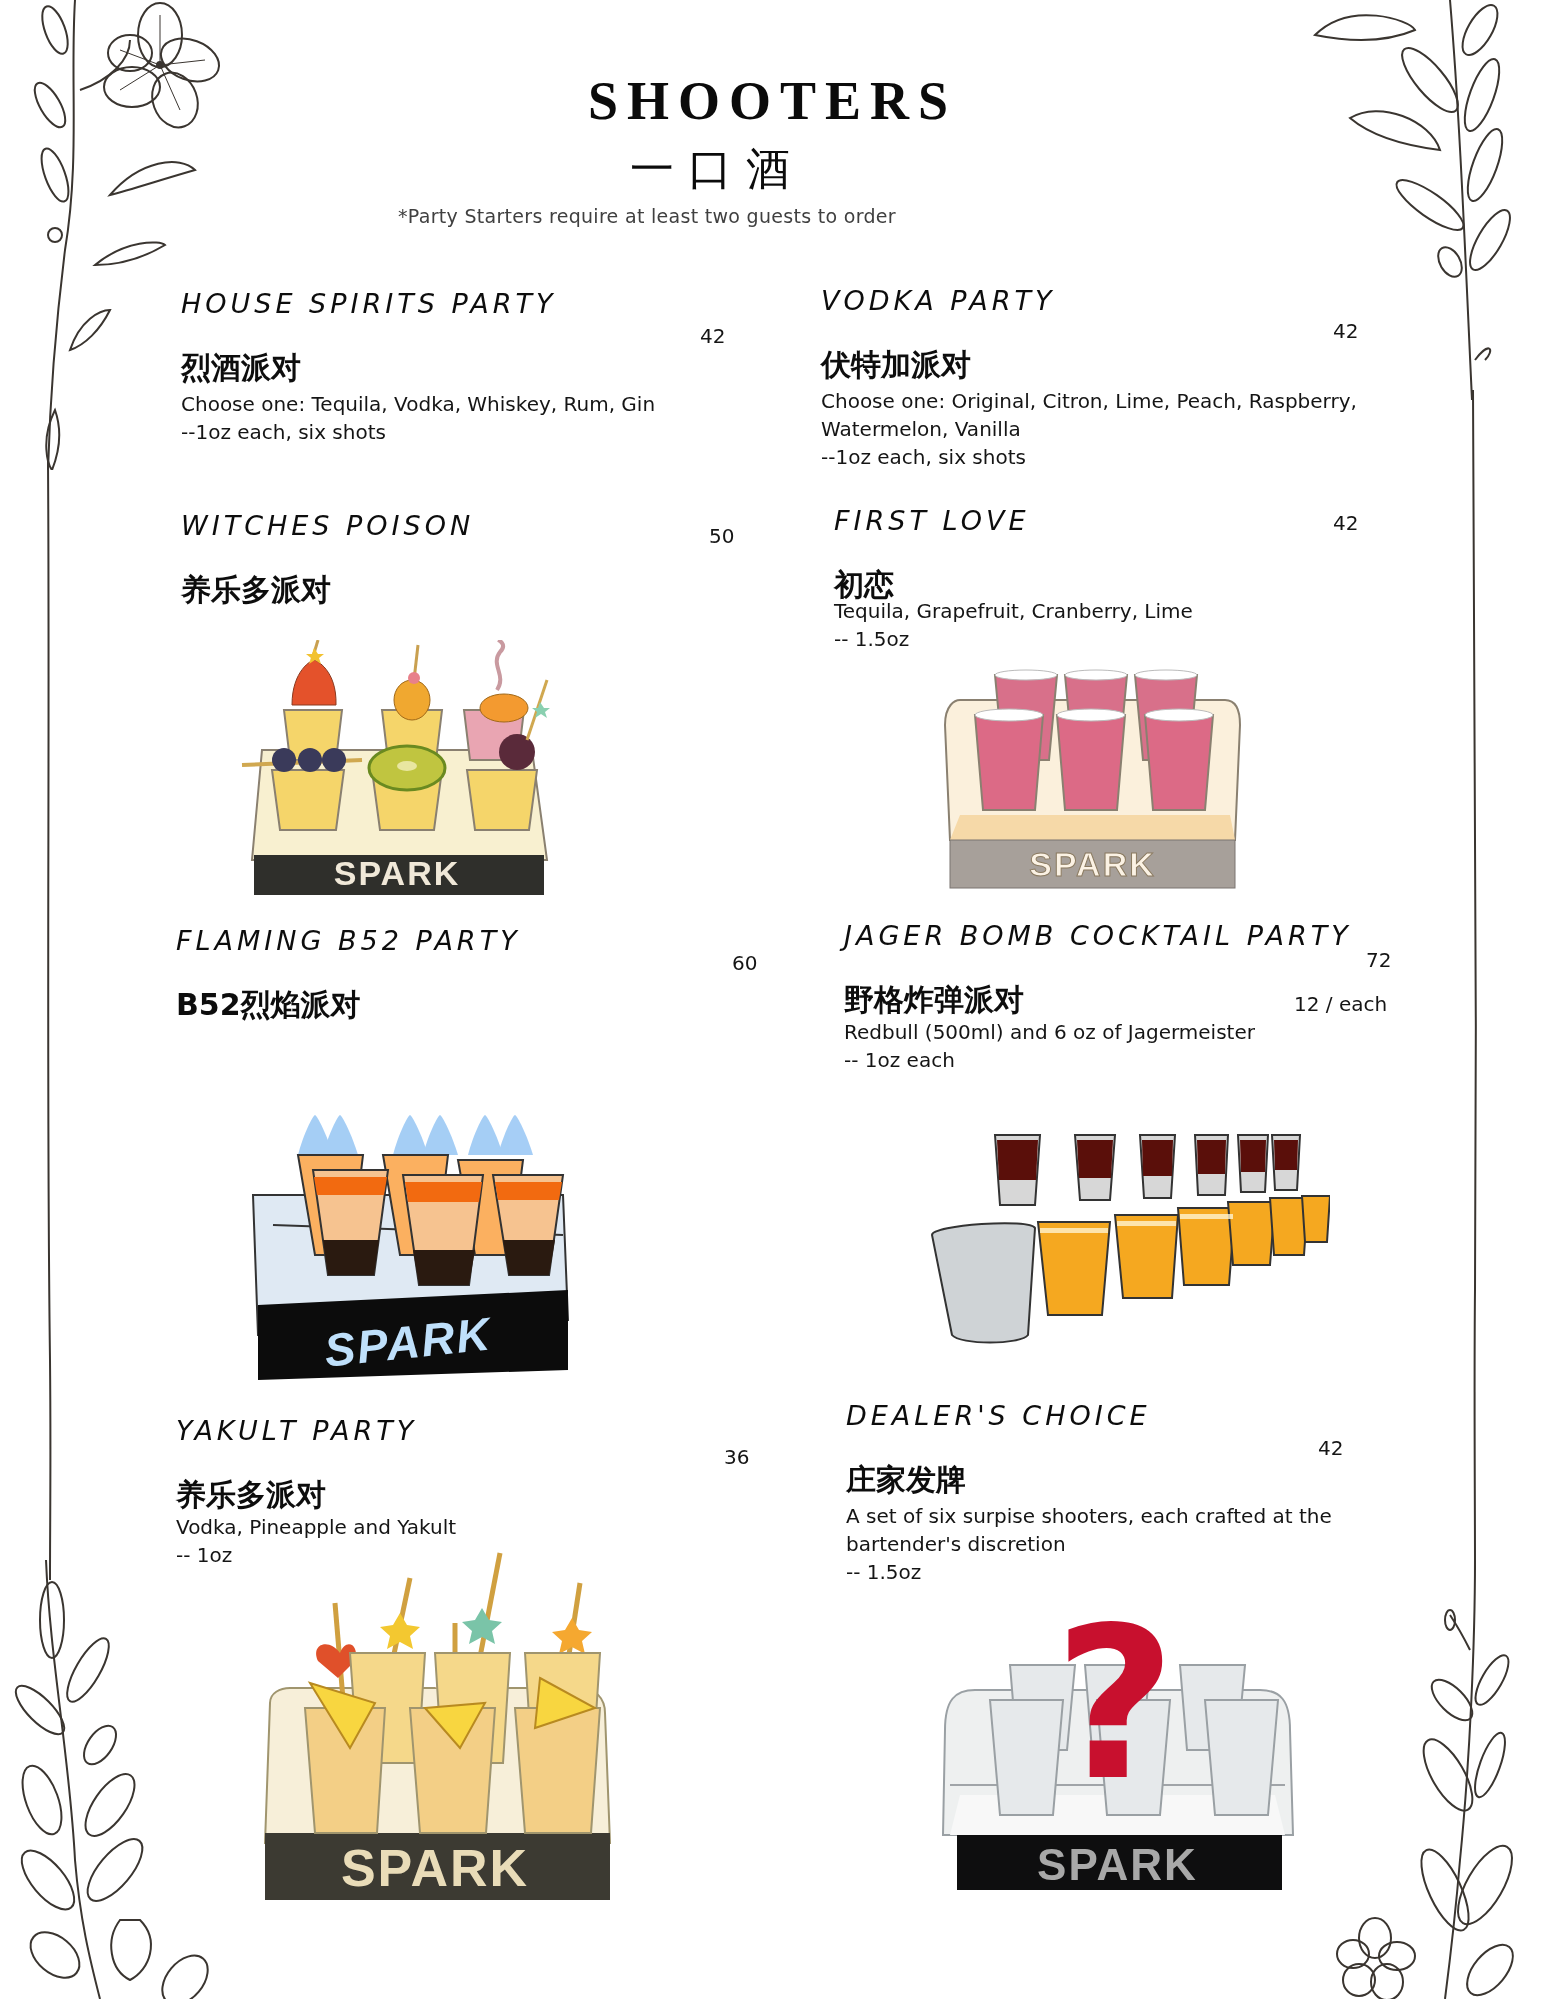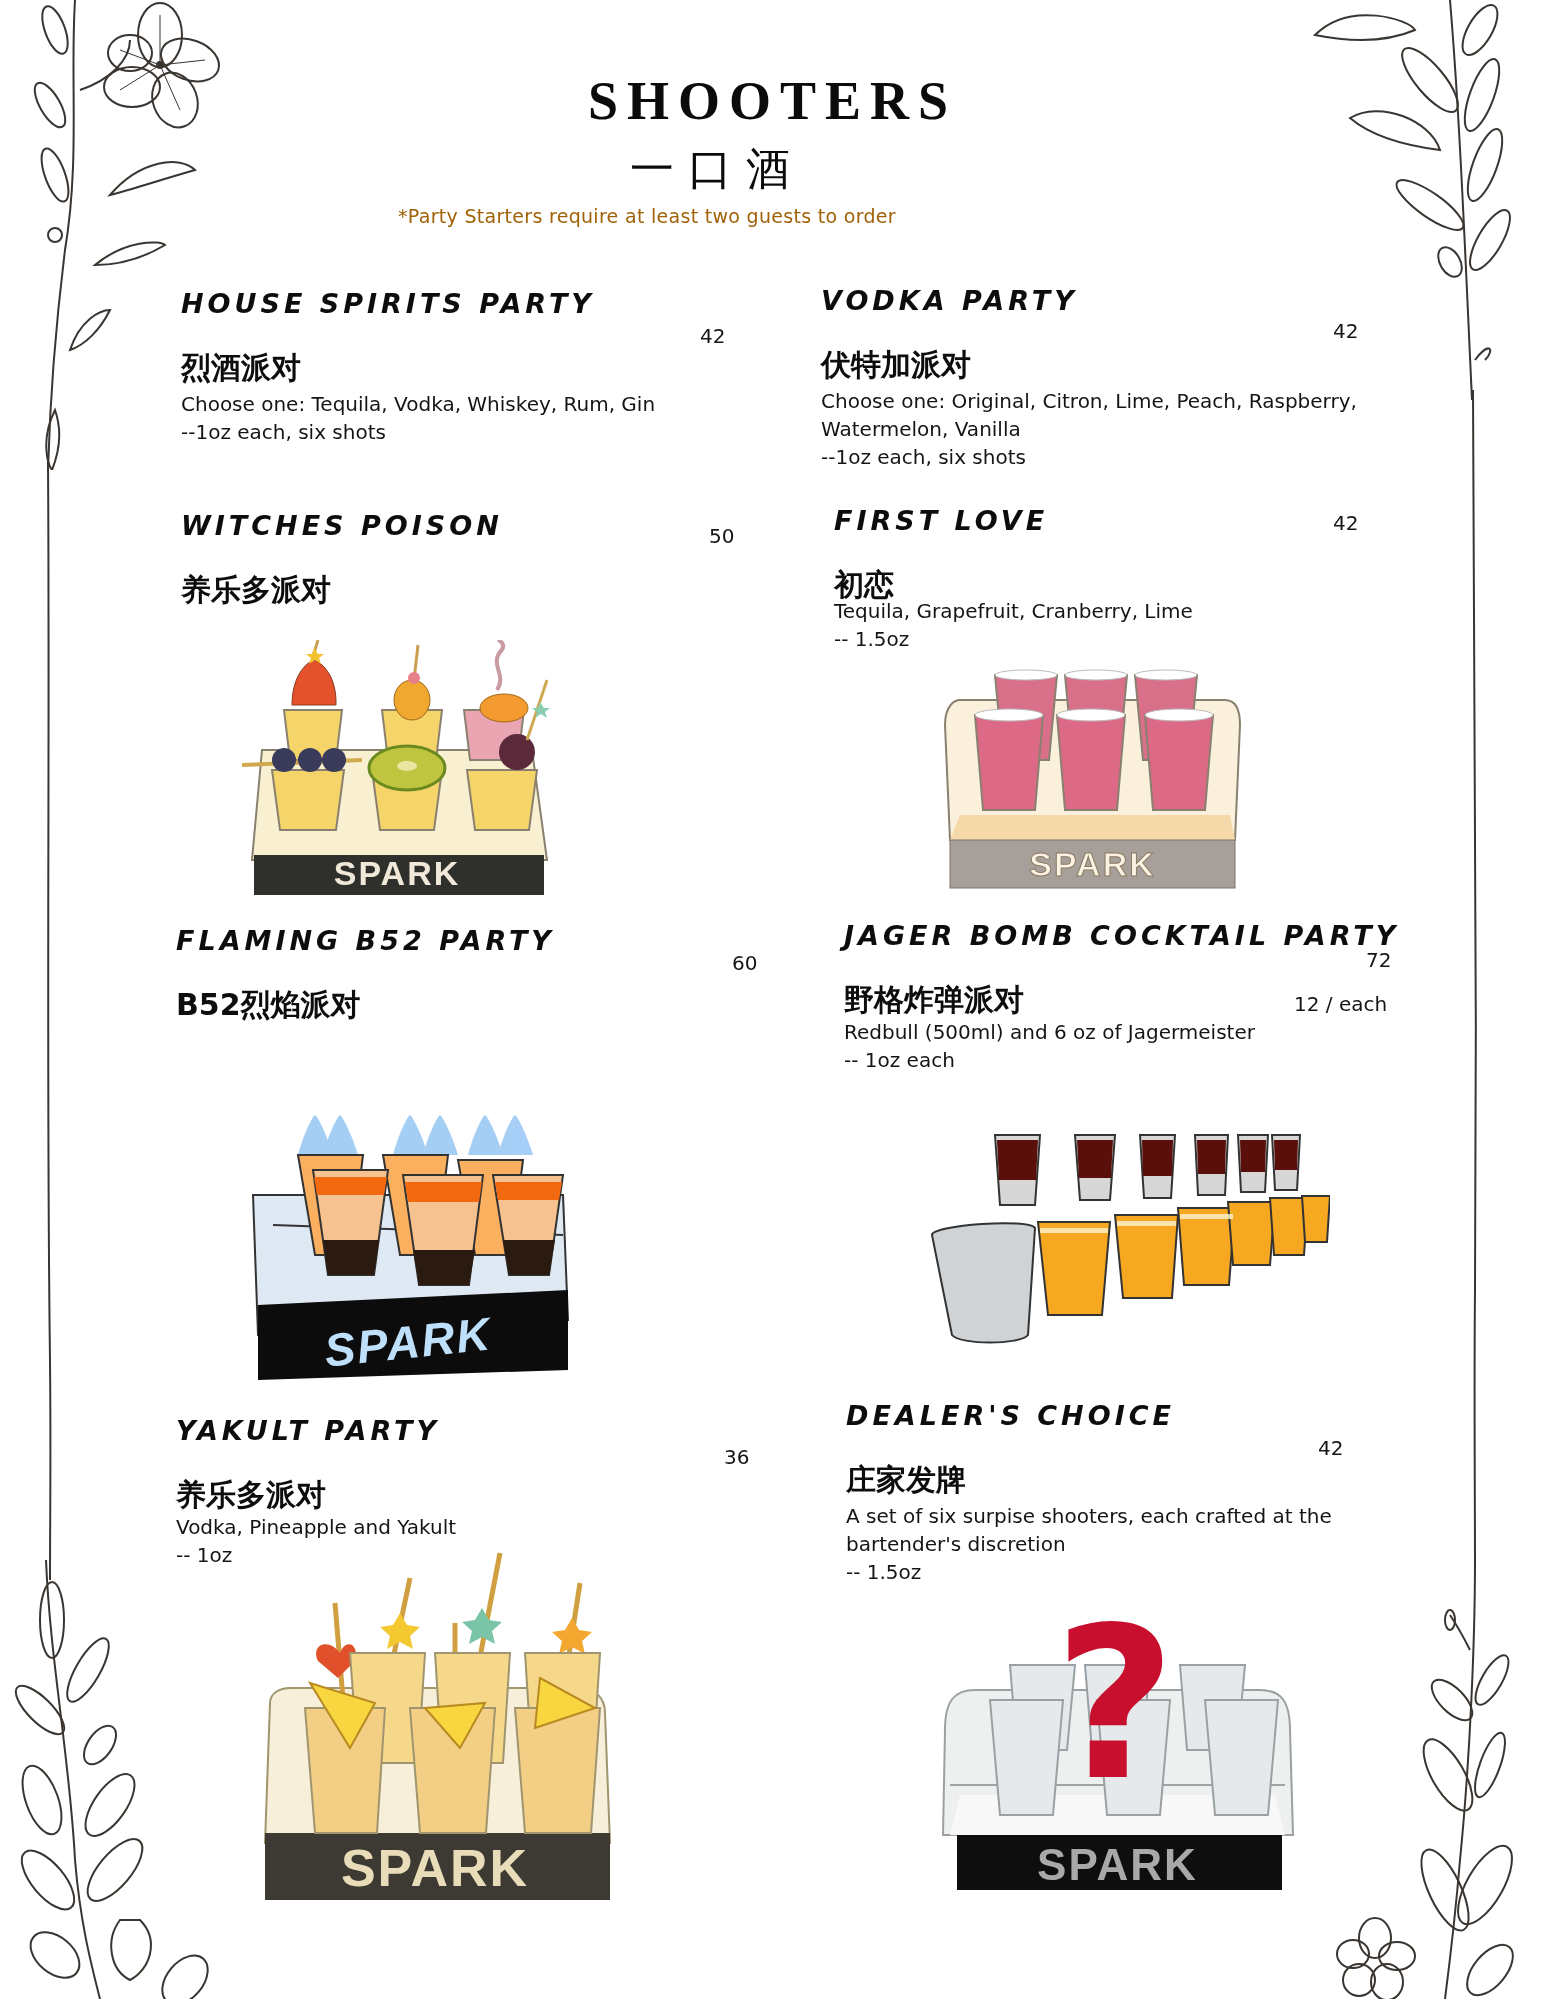--- a/index.html
+++ b/index.html
@@ -13,25 +13,25 @@
     left: 0; width: 1545px; top: 70px; text-align: center;
     font-family: Liberation Serif, serif; font-weight: bold;
     font-size: 54px; letter-spacing: 9px; color: #0b0b0b;
   }
   .subtitle-cn {
     left: 630px; top: 140px; font-size: 44px; letter-spacing: 14px;
     font-family: "DejaVu Serif", serif; color: #0b0b0b;
   }
   .note {
     left: 0; width: 1294px; top: 205px; text-align: center;
-    font-size: 19px; color: #a16207; letter-spacing: 0.3px;
+    font-size: 19px; color: #404040; letter-spacing: 0.3px;
   }
   .item-name {
     font-size: 27px; letter-spacing: 4px; font-style: italic;
-    font-weight: bold; color: #0d0d0d; white-space: nowrap;
+    font-weight: normal; color: #0d0d0d; white-space: nowrap;
   }
   .item-cn {
     font-size: 30px; font-weight: bold; color: #0d0d0d; white-space: nowrap; margin-top: 20px;
   }
   .item-desc {
     font-size: 20px; line-height: 28px; color: #151515; white-space: pre-line;
   }
   .price { font-size: 20px; color: #151515; white-space: nowrap; }
   .img { position: absolute; }
   .spark {

